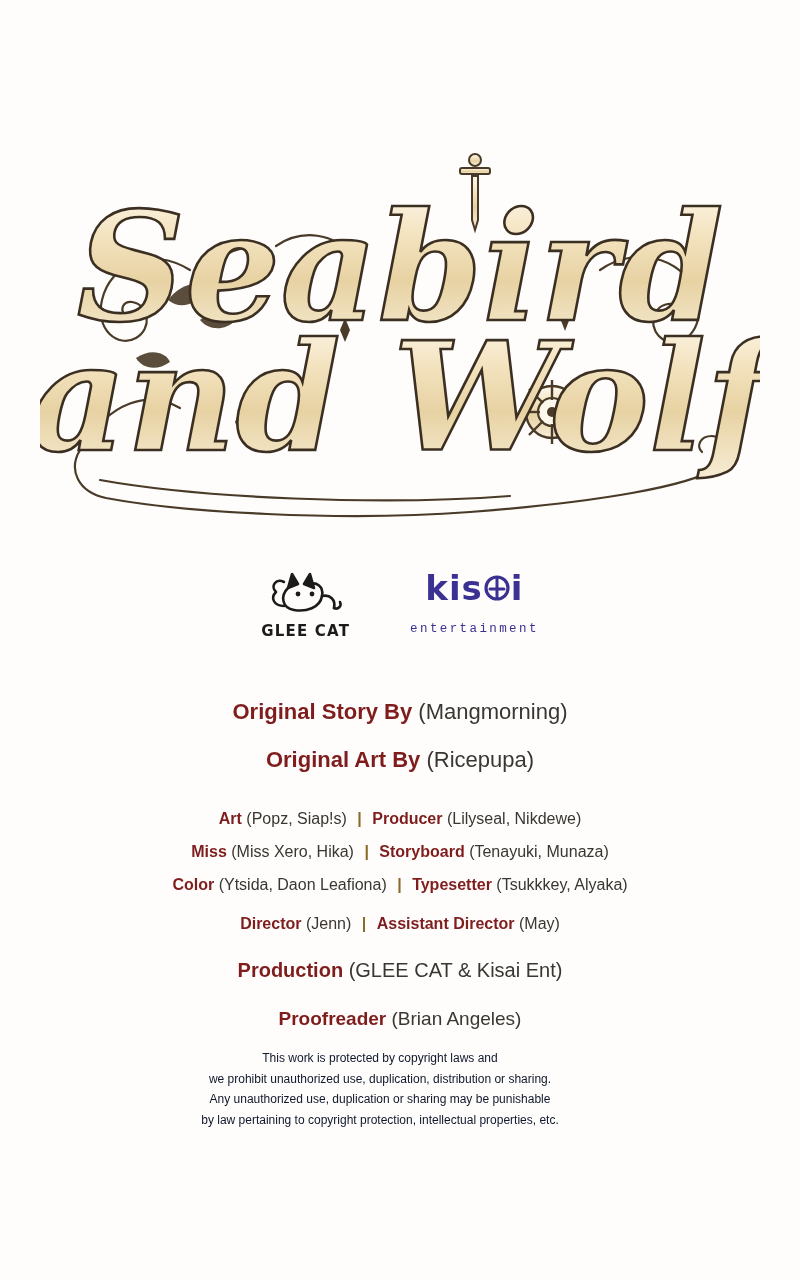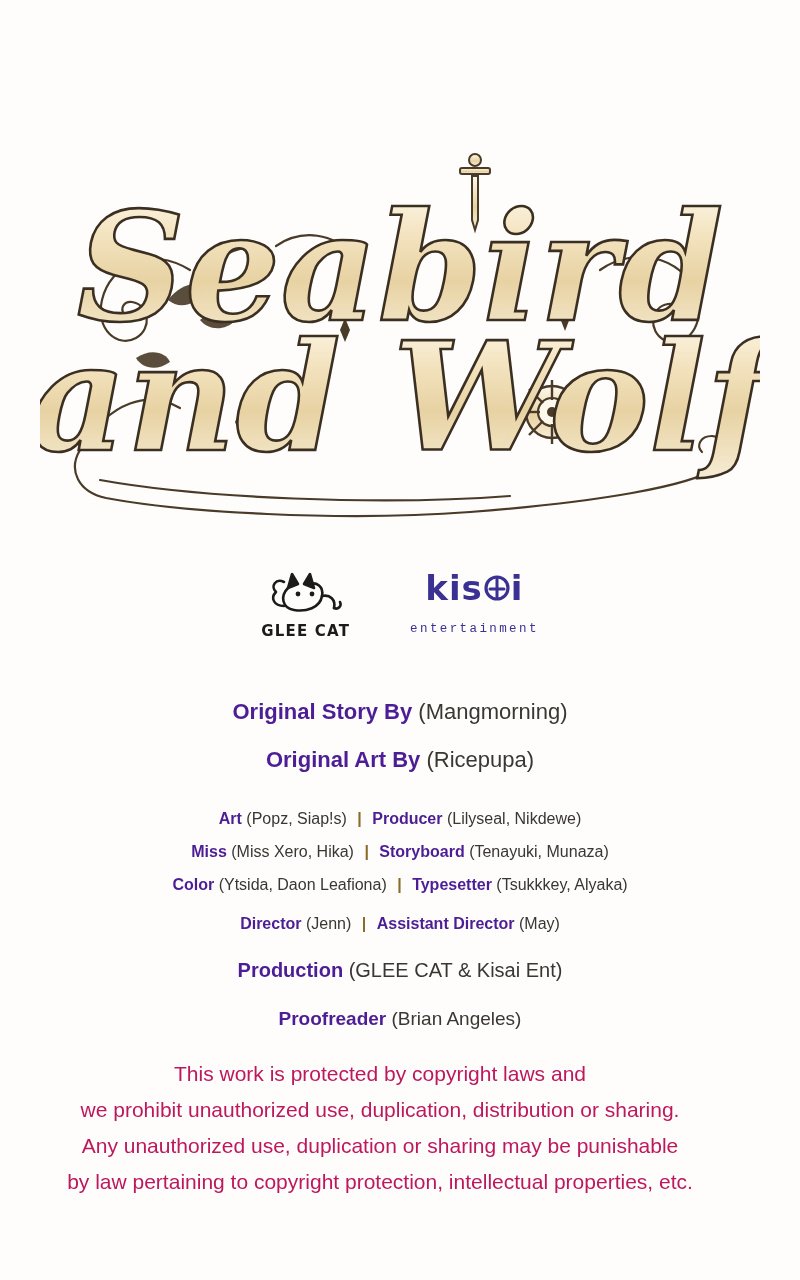--- a/index.html
+++ b/index.html
@@ -90,37 +90,37 @@
 
   
   .credits {
     margin-top: 56px;
     width: 760px;
     text-align: center;
     color: #3a3632;
   }
   .credit-line { margin: 0 0 10px 0; line-height: 1.45; }
   .role {
-    color: #4c1d95;
+    color: #7f1d1d;
     font-weight: bold;
   }
   .names { color: #3a3632; }
 
   .line-l1 { font-size: 22px; margin-bottom: 16px; }
   .line-l2 { font-size: 22px; margin-bottom: 31px; }
   .block-mid { font-size: 16px; line-height: 1.62; margin-bottom: 16px; }
   .line-dir { font-size: 16px; margin-bottom: 20px; }
   .line-prod { font-size: 20px; margin-bottom: 20px; }
-  .line-proof { font-size: 19px; margin-bottom: 24px; }
+  .line-proof { font-size: 19px; margin-bottom: 16px; }
   .sep { color: #8a6a28; padding: 0 6px; font-weight: bold; }
 
   .copyright {
-    font-size: 21px;
+    font-size: 12px;
     line-height: 1.72;
-    color: #be185d;
+    color: #0f172a;
     text-align: center;
     width: 720px;
   }
   .copyright div { margin: 0; }
 </style>
 </head>
 <body>
 
 <div class="page">
 

